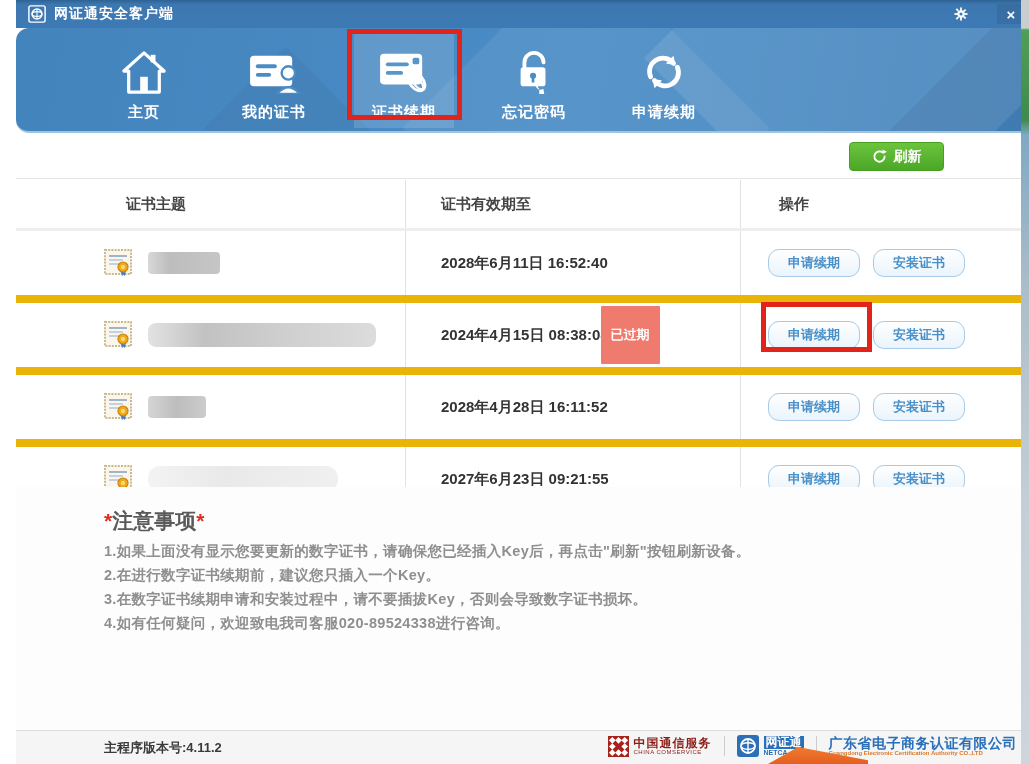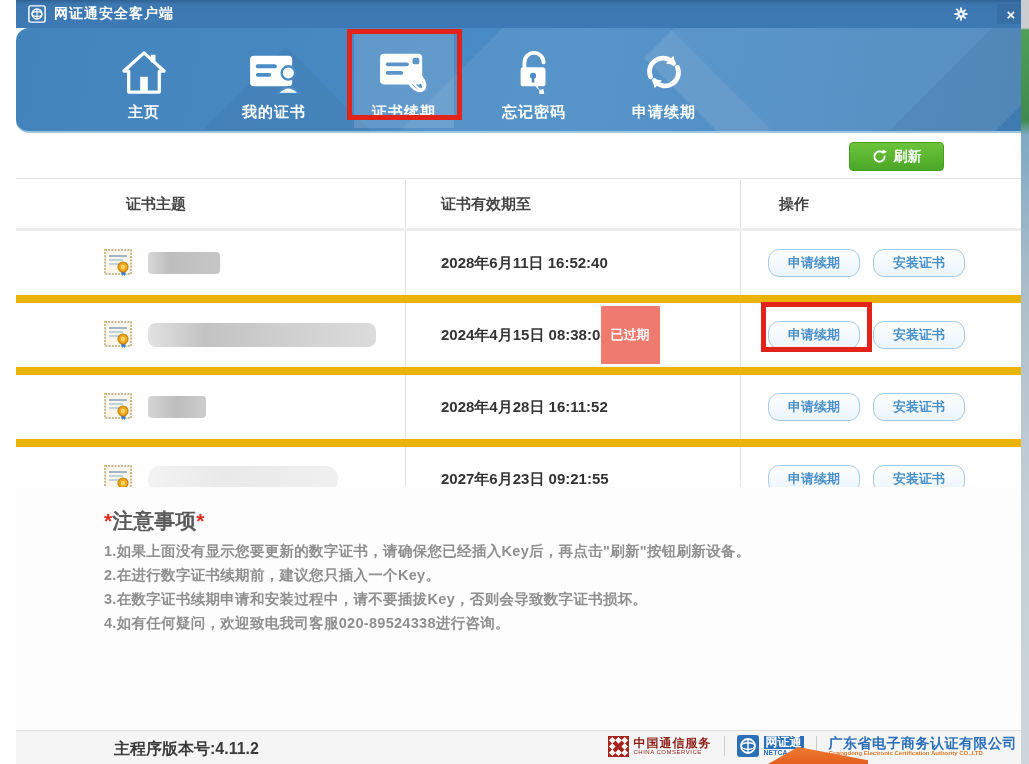--- a/index.html
+++ b/index.html
@@ -73,21 +73,21 @@
 
   
   #notes { position:absolute; left:0; top:487px; width:1021px; height:243px; background:#fdfdfd; }
   #notes-title { position:absolute; left:88px; top:20px; font-size:21px; font-weight:bold; color:#5a5a5a; }
   #notes-title .star { color:#e02a1e; }
   #notes-list { position:absolute; left:88px; top:52px; list-style:none; }
   #notes-list li { font-size:14.5px; font-weight:bold; color:#8f8f8f; line-height:24px; letter-spacing:0.3px; }
 
   
   #footer { position:absolute; left:0; top:730px; width:1021px; height:34px; background:#f5f5f5; border-top:1px solid #ddd; }
-  #version { position:absolute; left:88px; top:8px; font-size:16px; font-weight:bold; color:#3a3a3a;margin-left:10px; }
+  #version { position:absolute; left:88px; top:8px; font-size:13px; font-weight:bold; color:#3a3a3a; }
   #footer-logos { position:absolute; right:20px; top:4px; display:flex; align-items:center; gap:12px; }
   .logo-block { display:flex; align-items:center; gap:5px; }
   .logo-stack { display:flex; flex-direction:column; line-height:1.05; }
   .cs-line1 { color:#8c1c15; font-size:12px; font-weight:bold; letter-spacing:1px; }
   .cs-line2 { color:#8c1c15; font-size:6px; letter-spacing:0.5px; }
   .netca-stack div { color:#2a6fb8; font-weight:bold; }
   .netca-line1 { font-size:12px; background:#2a6fb8; color:#fff !important; padding:0 2px; }
   .netca-line2 { font-size:7px; }
   .gdca-stack .gd-line1 { color:#2a6fb8; font-size:14px; font-weight:bold; letter-spacing:0.5px; }
   .gdca-stack .gd-line2 { color:#d9782a; font-size:6px; font-weight:bold; }

